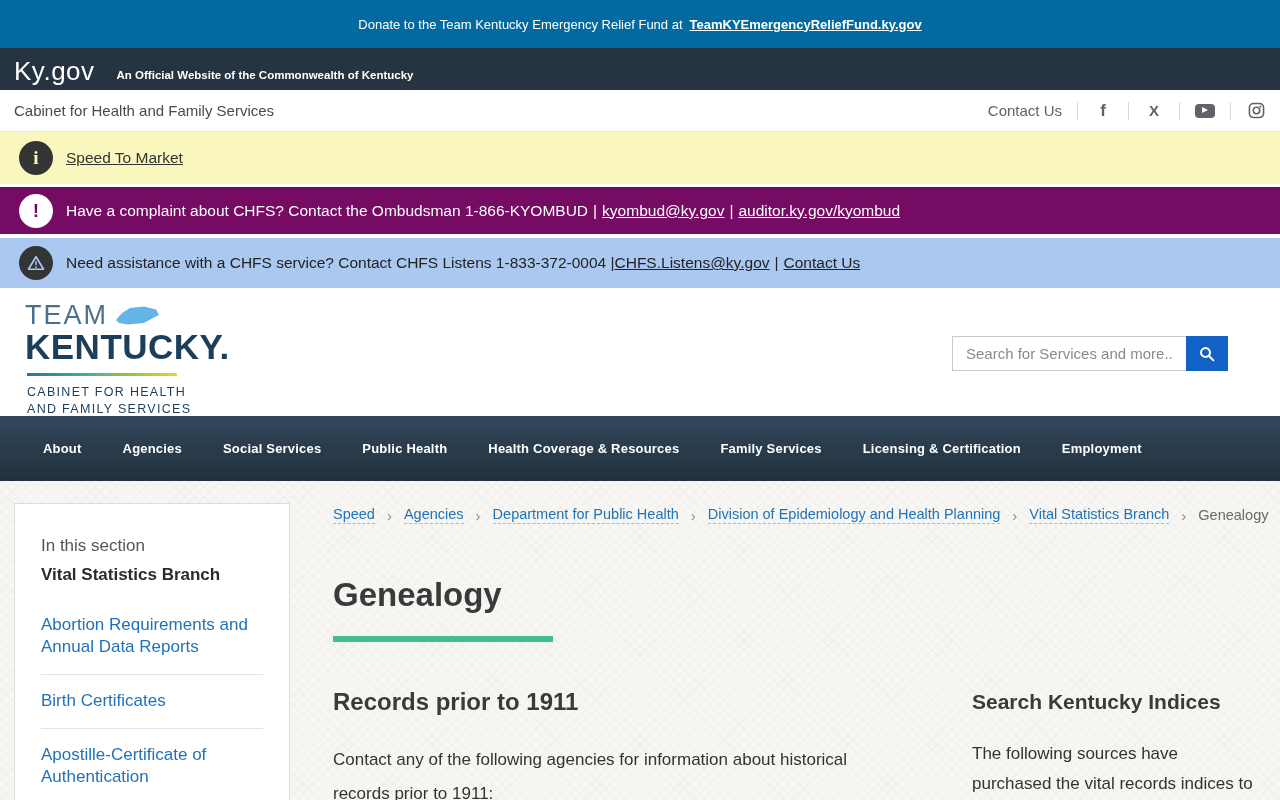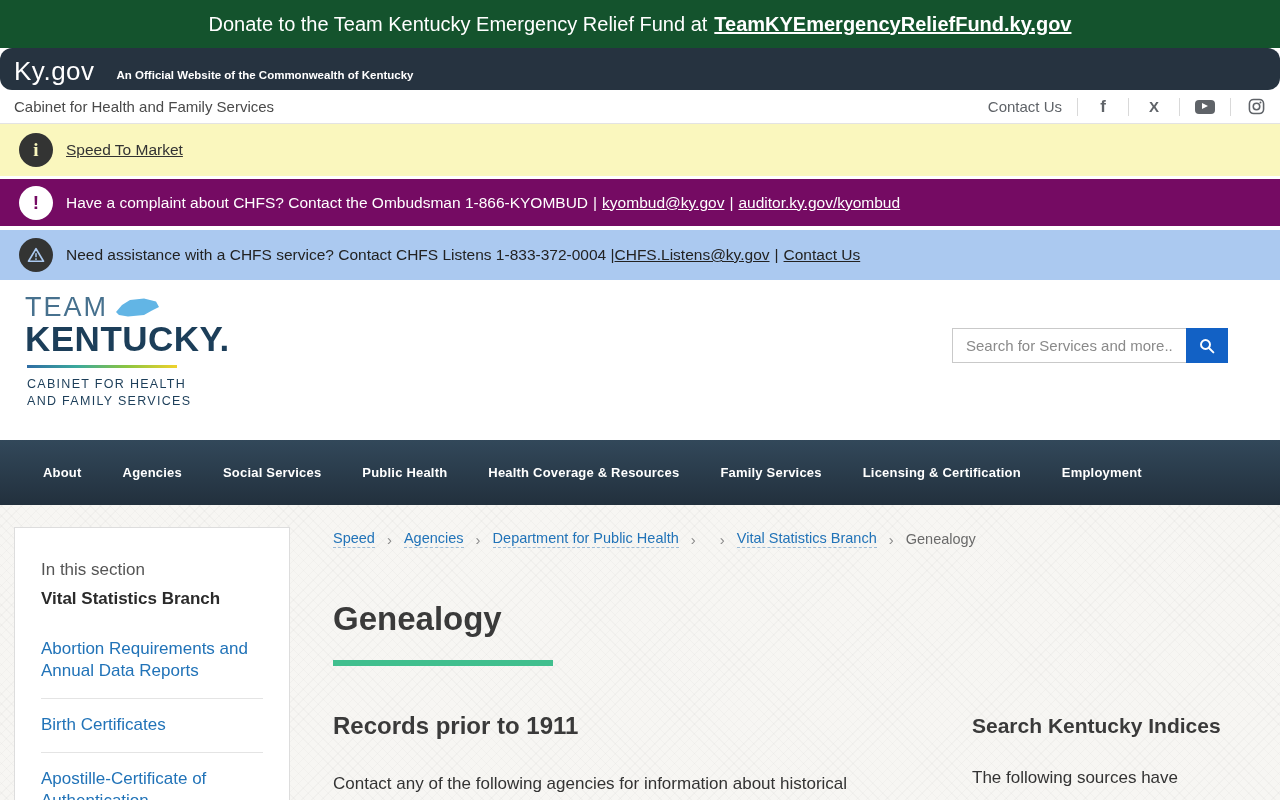--- a/index.html
+++ b/index.html
@@ -1,30 +1,30 @@
 <!DOCTYPE html>
 <html><head>
 <meta charset="utf-8">
 <style>
   * { margin:0; padding:0; box-sizing:border-box; }
   html,body { width:1280px; height:800px; overflow:hidden; background:#fff;
               font-family:"Liberation Sans", sans-serif; }
 
   
-  .donate { height:48px; background:#14532d; color:#fff; display:flex;
-            align-items:center; justify-content:center; font-size:20px; }
+  .donate { height:48px; background:#0369a1; color:#fff; display:flex;
+            align-items:center; justify-content:center; font-size:13px; }
   .donate a { color:#fff; font-weight:700; text-decoration:underline; margin-left:7px; cursor:pointer; }
 
   
-  .kygov { height:42px; background:#263340; color:#fff; display:flex; align-items:flex-end; padding:0 14px 6px;border-radius:12px; }
+  .kygov { height:42px; background:#263340; color:#fff; display:flex; align-items:flex-end; padding:0 14px 6px; }
   .kygov-logo { font-size:26px; font-weight:400; letter-spacing:.5px; line-height:1; }
   .kygov-tag { font-size:11.5px; font-weight:700; margin-left:22px; margin-bottom:3px; }
 
   
-  .agency { height:34px; background:#fff; border-bottom:1px solid #e3e3e3; display:flex;
+  .agency { height:42px; background:#fff; border-bottom:1px solid #e3e3e3; display:flex;
             align-items:center; padding:0 14px; }
   .agency-title { font-size:15px; color:#4a4a4a; }
   .agency-right { margin-left:auto; display:flex; align-items:center; color:#5f6368; }
   .agency-right .contact { font-size:15px; color:#5f6368; text-decoration:none; cursor:pointer; }
   .vsep { width:1px; height:18px; background:#d9d9d9; margin:0 15px; }
   .soc { width:20px; height:20px; display:flex; align-items:center; justify-content:center; cursor:pointer; }
   .soc-f { font-weight:800; font-size:17px; color:#5f6368; }
   .soc-x { font-weight:700; font-size:15px; color:#5f6368; }
   .soc-yt { width:20px; height:14px; background:#5f6368; border-radius:4px; position:relative; }
   .soc-yt:after { content:""; position:absolute; left:7px; top:3.5px; border-left:6px solid #fff;
@@ -40,21 +40,21 @@
   .b-info a { color:#333; font-size:15.5px; text-decoration:underline; cursor:pointer; }
   .b-complaint { height:47px; background:#750B63; color:#fff; font-size:15.5px; margin-bottom:4px; }
   .b-complaint .banner-icon { background:#fff; color:#750B63; font-weight:800; font-size:19px; }
   .b-complaint a { color:#fff; text-decoration:underline; cursor:pointer; }
   .b-assist { height:50px; background:#ABC9F0; color:#222; font-size:15.5px; }
   .b-assist .banner-icon { background:#333433; }
   .b-assist a { color:#222; text-decoration:underline; cursor:pointer; }
   .sep { padding:0 5px; }
 
   
-  .masthead { height:160px; background:#fff; position:relative; }
+  .masthead { height:128px; background:#fff; position:relative; }
   .brand { position:absolute; left:25px; top:14px; cursor:pointer; }
   .brand-top { display:flex; align-items:flex-end; }
   .brand-team { color:#47718E; font-size:27px; letter-spacing:2px; line-height:1; }
   .brand-ky-shape { margin-left:6px; margin-bottom:2px; }
   .brand-kentucky { color:#1C3E59; font-size:35px; font-weight:700; letter-spacing:.5px; line-height:1.05; }
   .brand-rule { width:150px; height:3px; margin:7px 0 8px 2px;
                 background:linear-gradient(to right,#2F6DA4,#3BA99C,#8CC540,#F0D22C); }
   .brand-sub { color:#1C3E59; font-size:12.5px; letter-spacing:1.3px; line-height:17px; padding-left:2px; }
   .searchbox { position:absolute; right:52px; top:48px; width:276px; height:35px; display:flex; }
   .searchbox input { flex:1; border:1px solid #c9c9c9; border-right:none; padding:0 13px;
@@ -216,20 +216,21 @@
   </aside>
 
   <div class="main-col">
     <div class="breadcrumb">
       <a class="crumb">Speed</a>
       <span class="crumb-sep">›</span>
       <a class="crumb">Agencies</a>
       <span class="crumb-sep">›</span>
       <a class="crumb">Department for Public Health</a>
       <span class="crumb-sep">›</span>
+      <a class="crumb">Division of Epidemiology and Health Planning</a>
       <span class="crumb-sep">›</span>
       <a class="crumb">Vital Statistics Branch</a>
       <span class="crumb-sep">›</span>
       <span class="crumb-current">Genealogy</span>
     </div>
 
     <h1 class="page-title">Genealogy</h1>
     <div class="title-rule"></div>
 
     <div class="cols">

